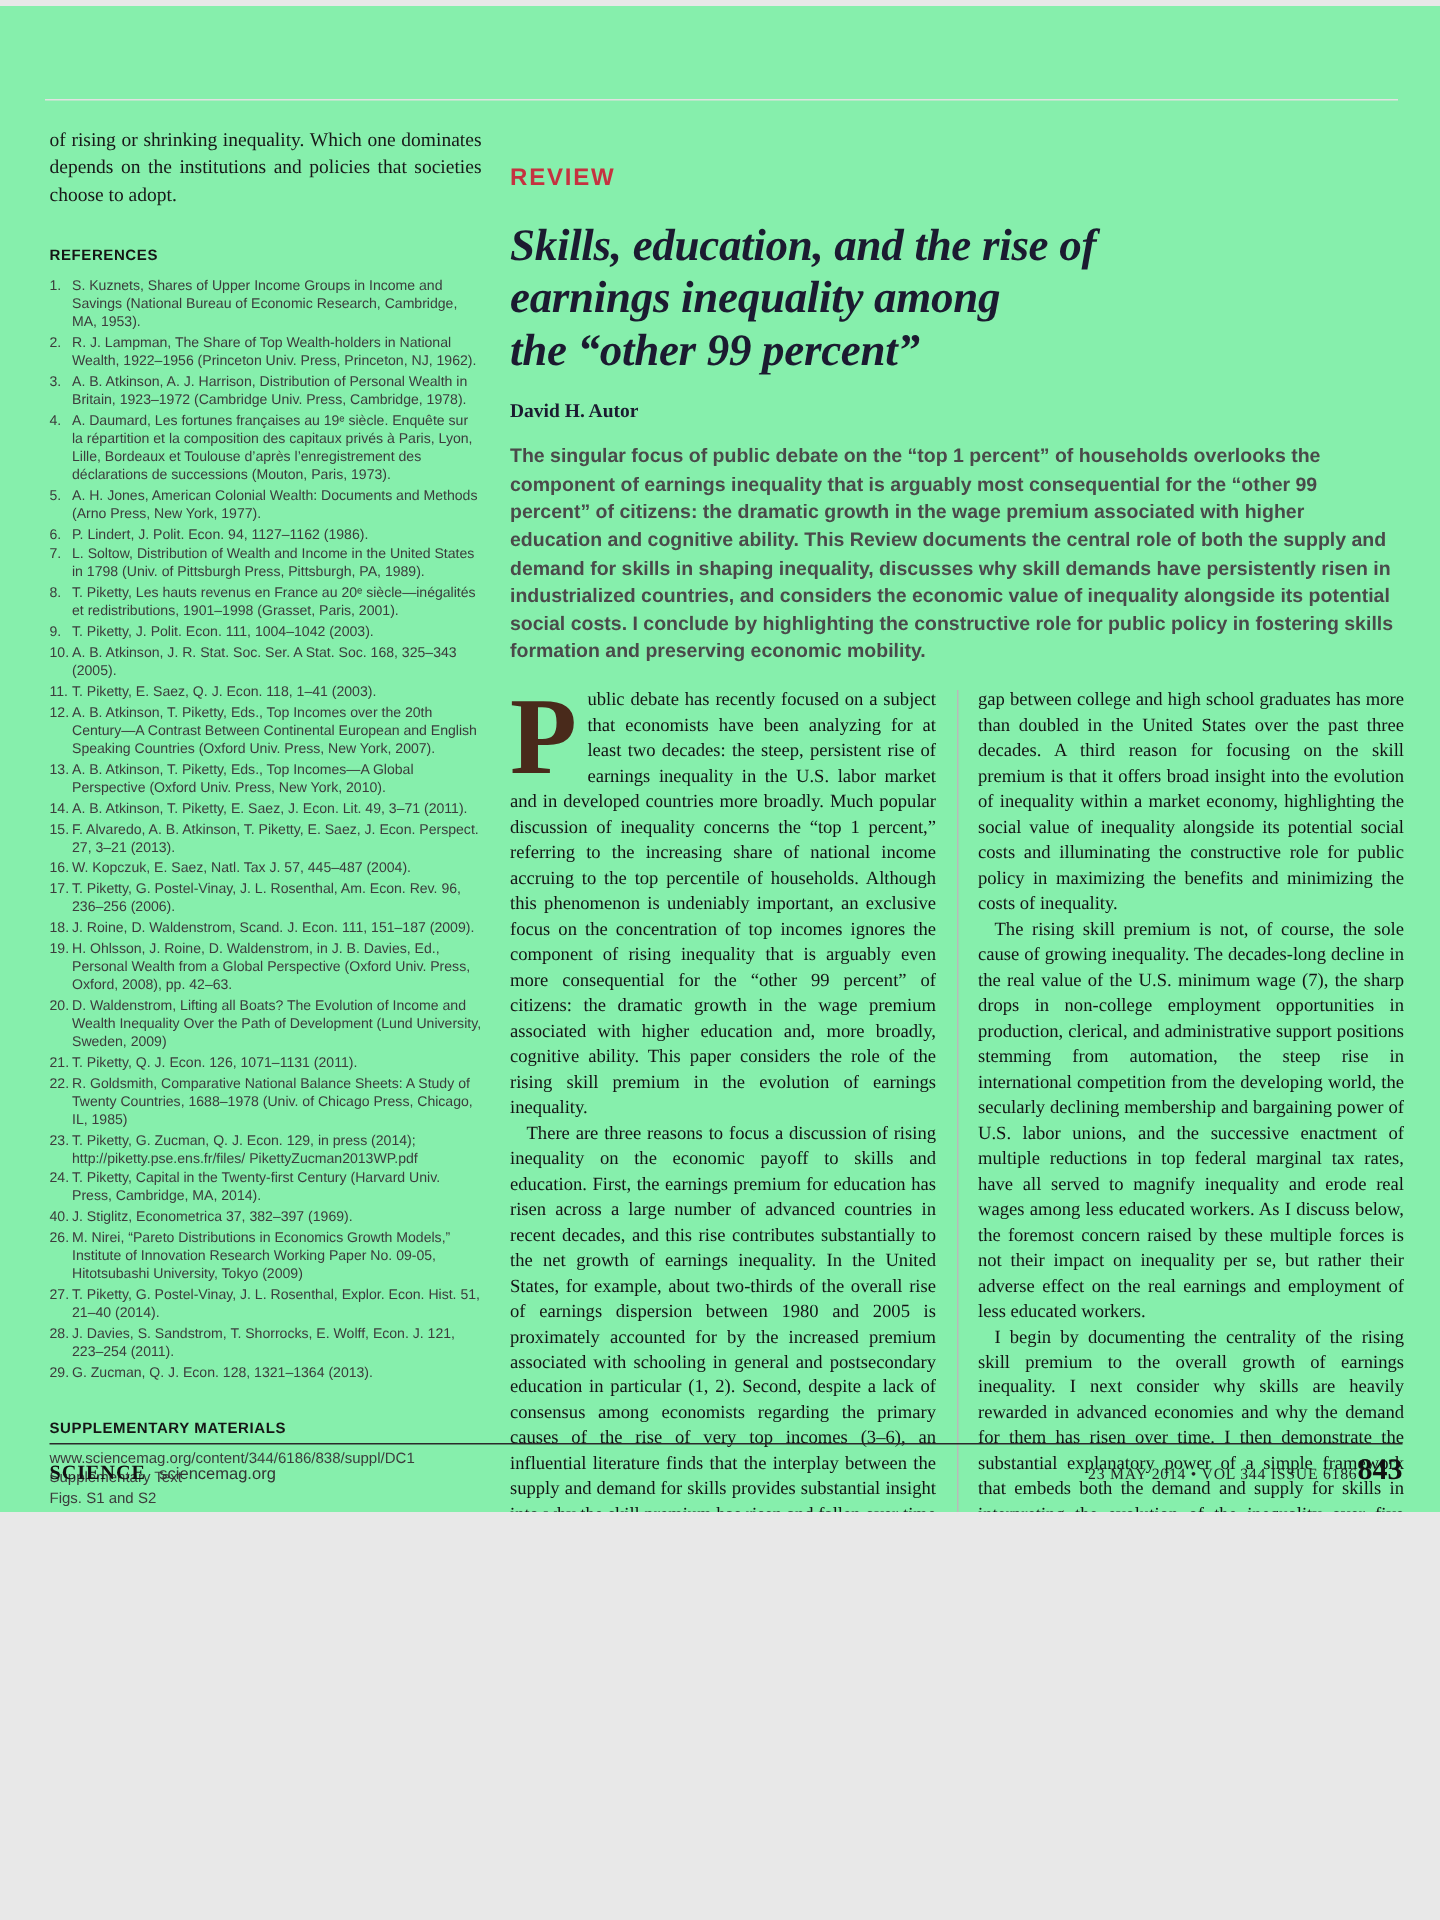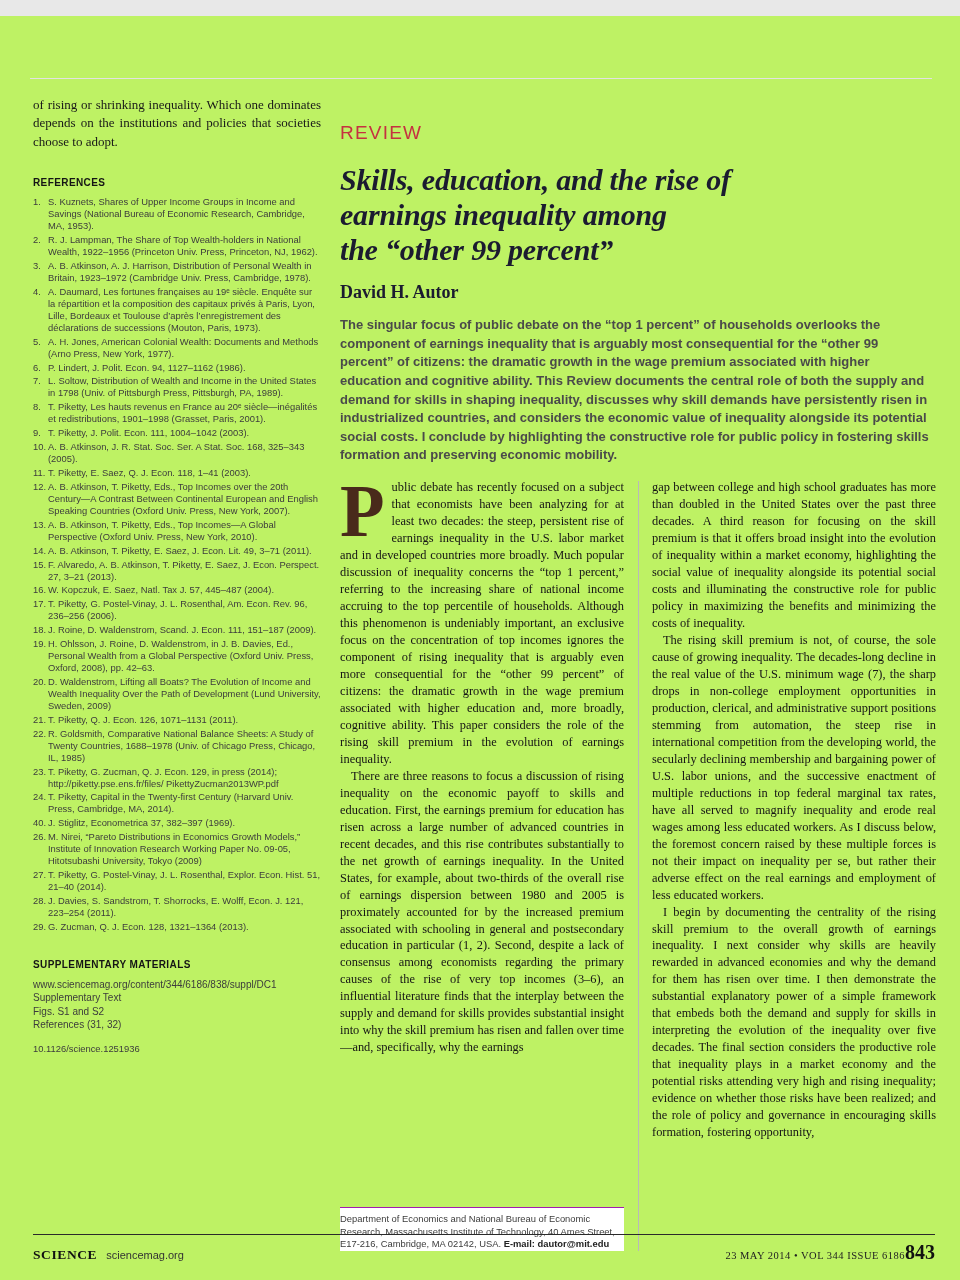--- a/index.html
+++ b/index.html
@@ -1,19 +1,19 @@
 <!DOCTYPE html>
 <html><head>
 <meta charset="utf-8">
 <style>
   * { margin:0; padding:0; box-sizing:border-box; }
   html,body { background:#e8e8e8; }
   .page {
-    position:relative; width:960px; height:1264px; margin:16px auto;
-    background:#bef264; overflow:hidden;
+    position:relative; width:960px; height:1004px; margin:4px auto;
+    background:#86efac; overflow:hidden;
     font-family:"Liberation Serif", serif; color:#1a1a1a;
   }
   .top-rule { position:absolute; left:30px; right:28px; top:62px; height:1px; background:#e2e2e2; }
 
   
   .left-col { position:absolute; left:33px; top:80px; width:288px; }
   .intro-text { font-size:13px; line-height:1.42; text-align:justify; color:#181818; }
   .refs-heading, .supp-heading {
     font-family:"Liberation Sans", sans-serif; font-weight:bold;
     font-size:10px; letter-spacing:.4px; color:#151515; margin-top:26px; margin-bottom:8px;
@@ -22,28 +22,28 @@
   .ref { display:flex; font-family:"Liberation Sans", sans-serif; font-size:9.4px;
          line-height:1.27; color:#3c3c3c; margin-bottom:2px; }
   .ref-num { flex:0 0 15px; }
   .ref-txt { flex:1; }
   .supp-line { font-family:"Liberation Sans", sans-serif; font-size:10px; line-height:1.35; color:#3c3c3c; }
   .doi-line { font-family:"Liberation Sans", sans-serif; font-size:9.4px; color:#3c3c3c; margin-top:11px; }
 
   
   .article { position:absolute; left:340px; top:106px; width:597px; }
   .review-label {
-    font-family:"Liberation Sans", sans-serif; font-weight:normal; font-size:19px;
+    font-family:"Liberation Sans", sans-serif; font-weight:bold; font-size:16px;
     letter-spacing:1.2px; color:#c53240;
   }
   .article-title {
     margin-top:18px; font-size:30px; line-height:1.17; font-weight:bold;
     color:#1b1b30; white-space:pre-line; letter-spacing:-.2px;font-style:italic;
   }
-  .article-author { margin-top:15px; font-size:18px; font-weight:bold; color:#1b1b30; }
+  .article-author { margin-top:15px; font-size:13px; font-weight:bold; color:#1b1b30; }
   .article-abstract {
     margin-top:13px; font-family:"Liberation Sans", sans-serif; font-weight:bold;
     font-size:13px; line-height:1.43; color:#4a4a4a; width:594px;
   }
 
   
   .body-cols { display:flex; margin-top:14px; align-items:stretch; }
   .bcol { width:284px; font-size:12.4px; line-height:1.37; text-align:justify; color:#141414; }
   .bcol-1 { position:relative; height:772px; overflow:hidden; padding-bottom:72px; }
   .col-divider { width:1px; background:#b9b9b9; margin:2px 13px 0 14px; }

